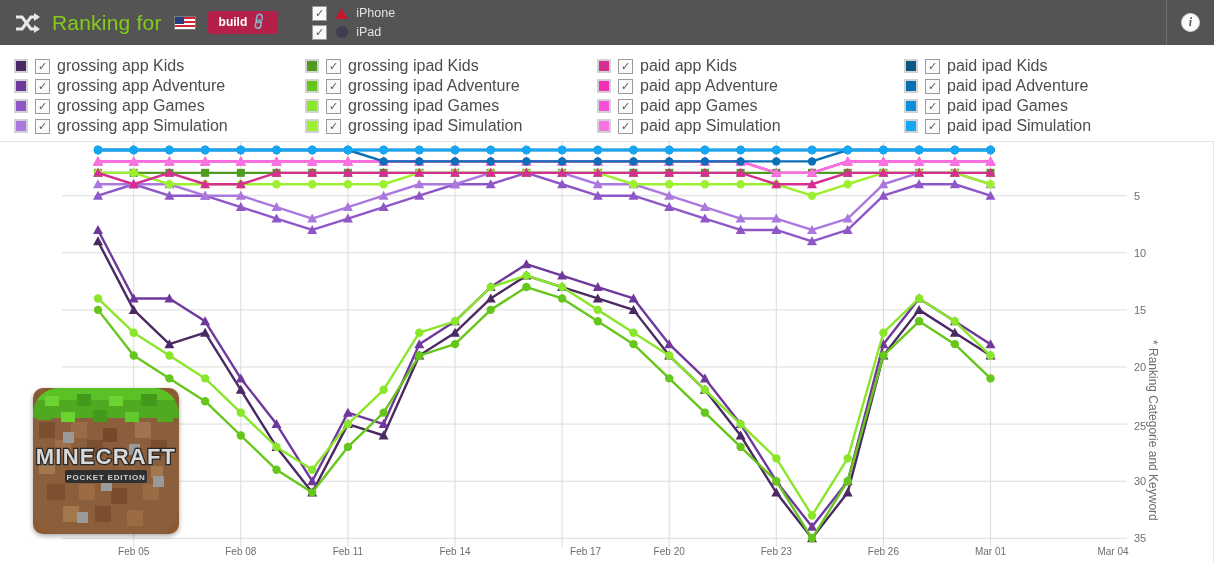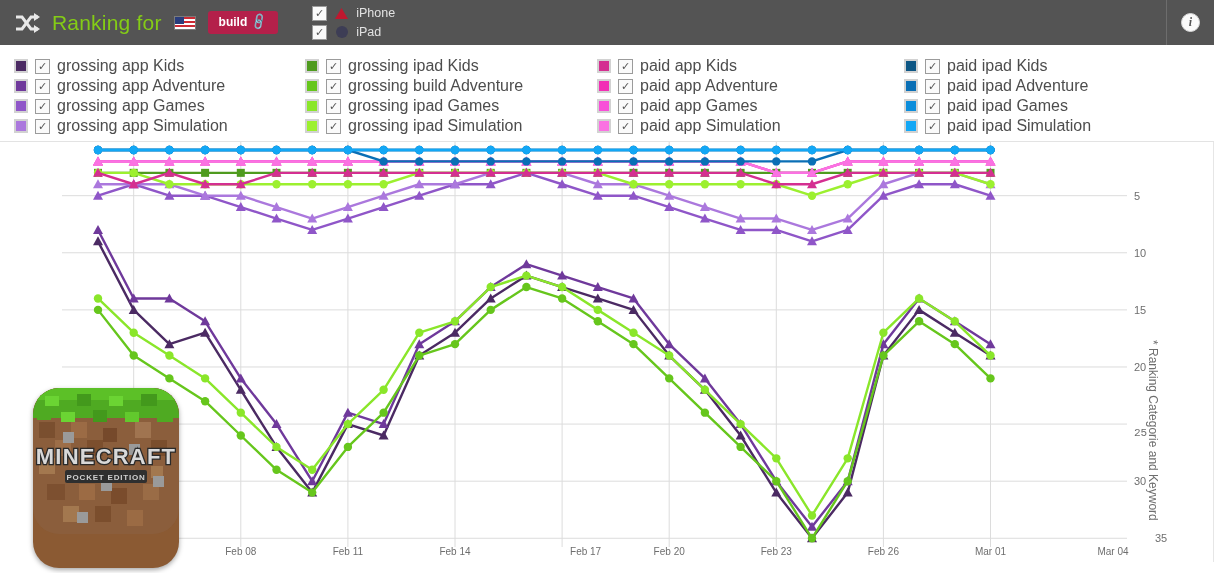--- a/index.html
+++ b/index.html
@@ -174,22 +174,22 @@
   .right-rule {
     position: absolute; right: 0; top: 0;
     width: 1px; height: 420px;
     background: #e6e6e6;
   }
 
   
   .app-icon {
     position: absolute;
     left: 33px; top: 388px;
-    width: 146px; height: 180px;
-    border-radius: 26px;
+    width: 146px; height: 146px;
+    border-radius: 10px;
     overflow: hidden;
     box-shadow: 0 2px 5px rgba(0,0,0,.35);
     background: #8b5a33;
     z-index: 5;
   }
   .app-icon svg { display:block; }
 </style>
 </head>
 <body>
 
@@ -266,21 +266,21 @@
         </div>
         <div class="legend-col c1">
           <div class="legend-item">
             <span class="swatch" style="background: rgb(79, 155, 31);"></span>
             <span class="cb">✓</span>
             <span class="legend-label">grossing ipad Kids</span>
           </div>
           <div class="legend-item">
             <span class="swatch" style="background: rgb(102, 198, 28);"></span>
             <span class="cb">✓</span>
-            <span class="legend-label">grossing build Adventure</span>
+            <span class="legend-label">grossing ipad Adventure</span>
           </div>
           <div class="legend-item">
             <span class="swatch" style="background: rgb(138, 230, 42);"></span>
             <span class="cb">✓</span>
             <span class="legend-label">grossing ipad Games</span>
           </div>
           <div class="legend-item">
             <span class="swatch" style="background: rgb(156, 240, 47);"></span>
             <span class="cb">✓</span>
             <span class="legend-label">grossing ipad Simulation</span>
@@ -818,23 +818,23 @@
             <circle cx="892.8000000000001" cy="8" r="4.2" fill="#13a7f5"></circle>
             <circle cx="928.5000000000001" cy="8" r="4.2" fill="#13a7f5"></circle>
           </g>
         </svg>
       </div>
     <div id="ytick-holder">
         <div class="ytick-label" style="top: 53.68px;">5</div>
         <div class="ytick-label" style="top: 110.78px;">10</div>
         <div class="ytick-label" style="top: 167.88px;">15</div>
         <div class="ytick-label" style="top: 224.98px;">20</div>
-        <div class="ytick-label" style="top: 291px; font-family: Liberation Mono, monospace;">25</div>
+        <div class="ytick-label" style="top: 284px;">25</div>
         <div class="ytick-label" style="top: 339.18px;">30</div>
-        <div class="ytick-label" style="top: 396.28px; margin-left: 21px;">35</div>
+        <div class="ytick-label" style="top: 396.28px;">35</div>
       </div>
     <div id="xtick-holder">
         <div class="xtick-label" style="left: 133.7px;">Feb 05</div>
         <div class="xtick-label" style="left: 240.8px;">Feb 08</div>
         <div class="xtick-label" style="left: 347.9px;">Feb 11</div>
         <div class="xtick-label" style="left: 455px;">Feb 14</div>
         <div class="xtick-label" style="left: 562.1px; padding-left: 47px;">Feb 17</div>
         <div class="xtick-label" style="left: 669.2px;">Feb 20</div>
         <div class="xtick-label" style="left: 776.3px;">Feb 23</div>
         <div class="xtick-label" style="left: 883.4px;">Feb 26</div>

